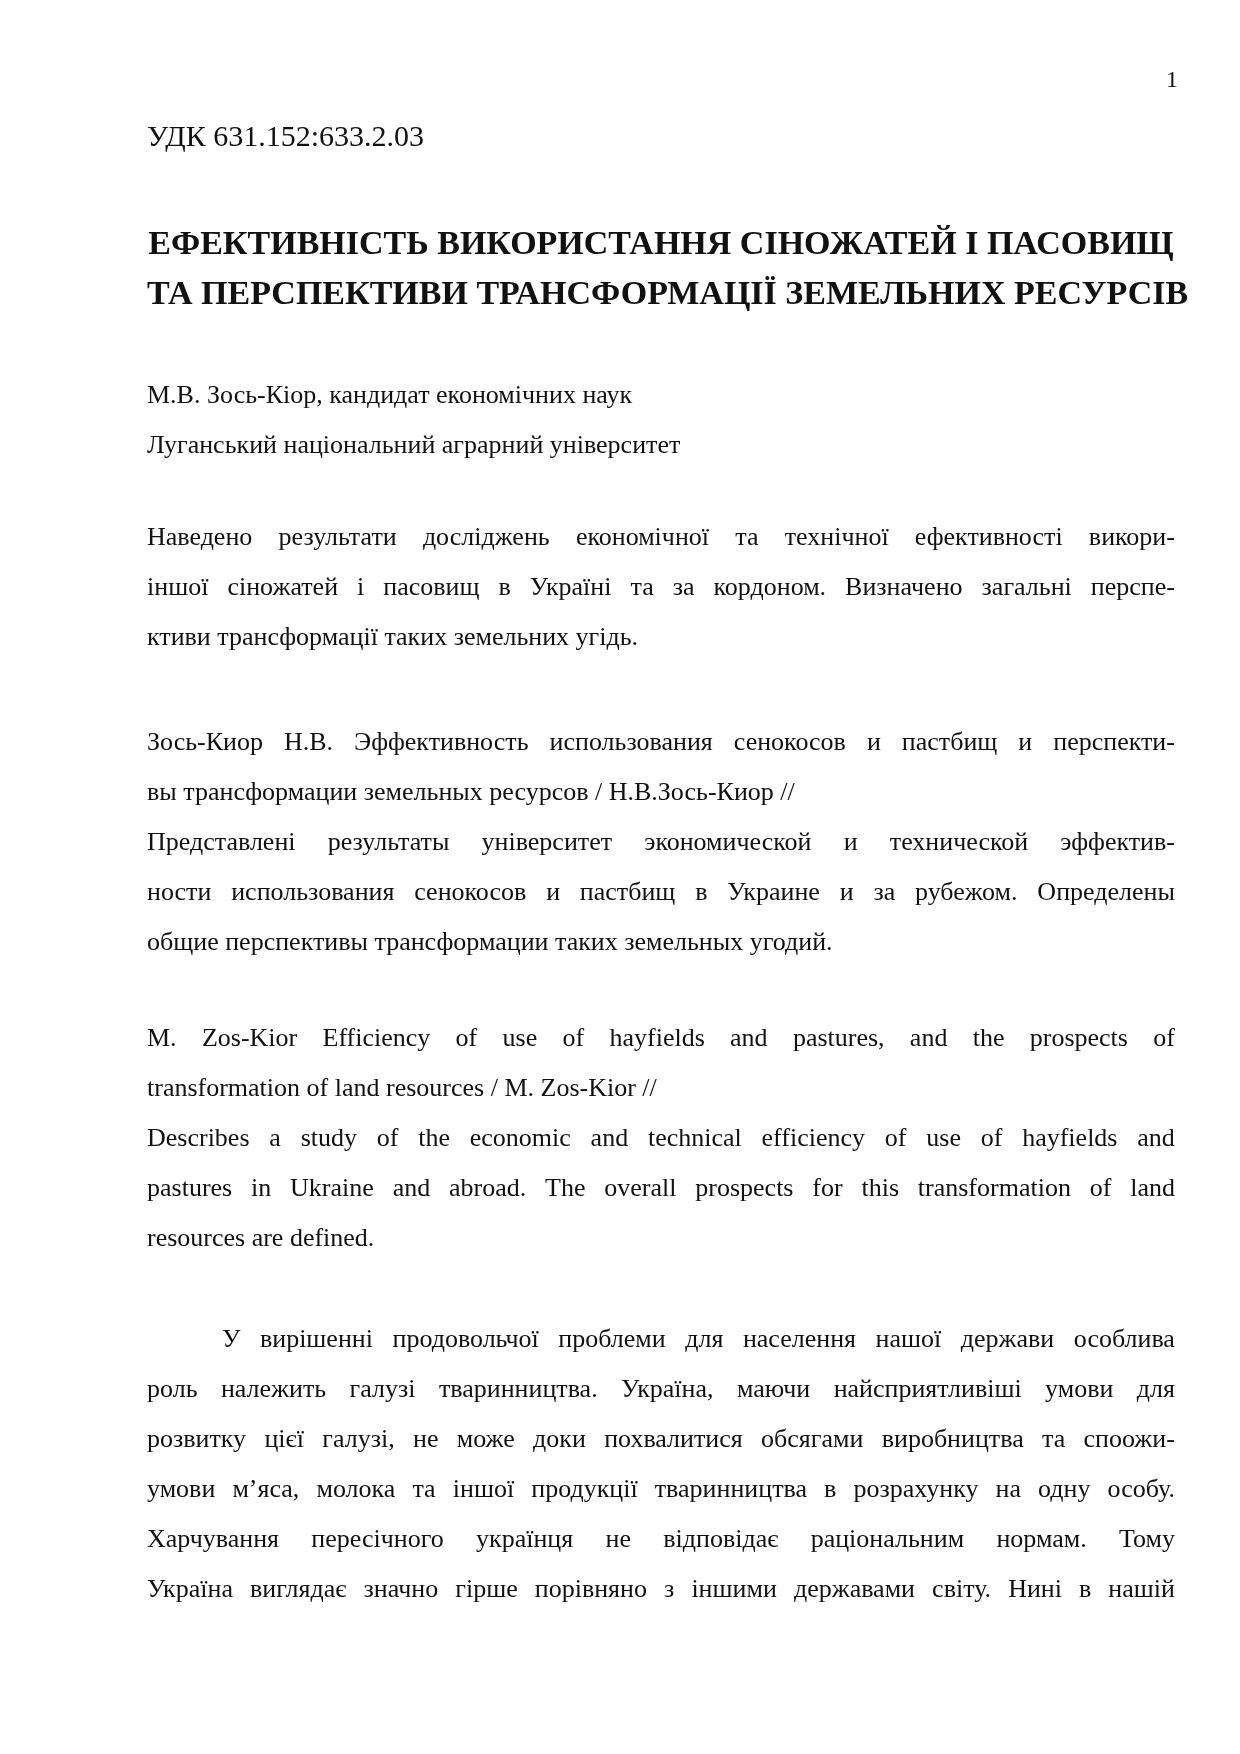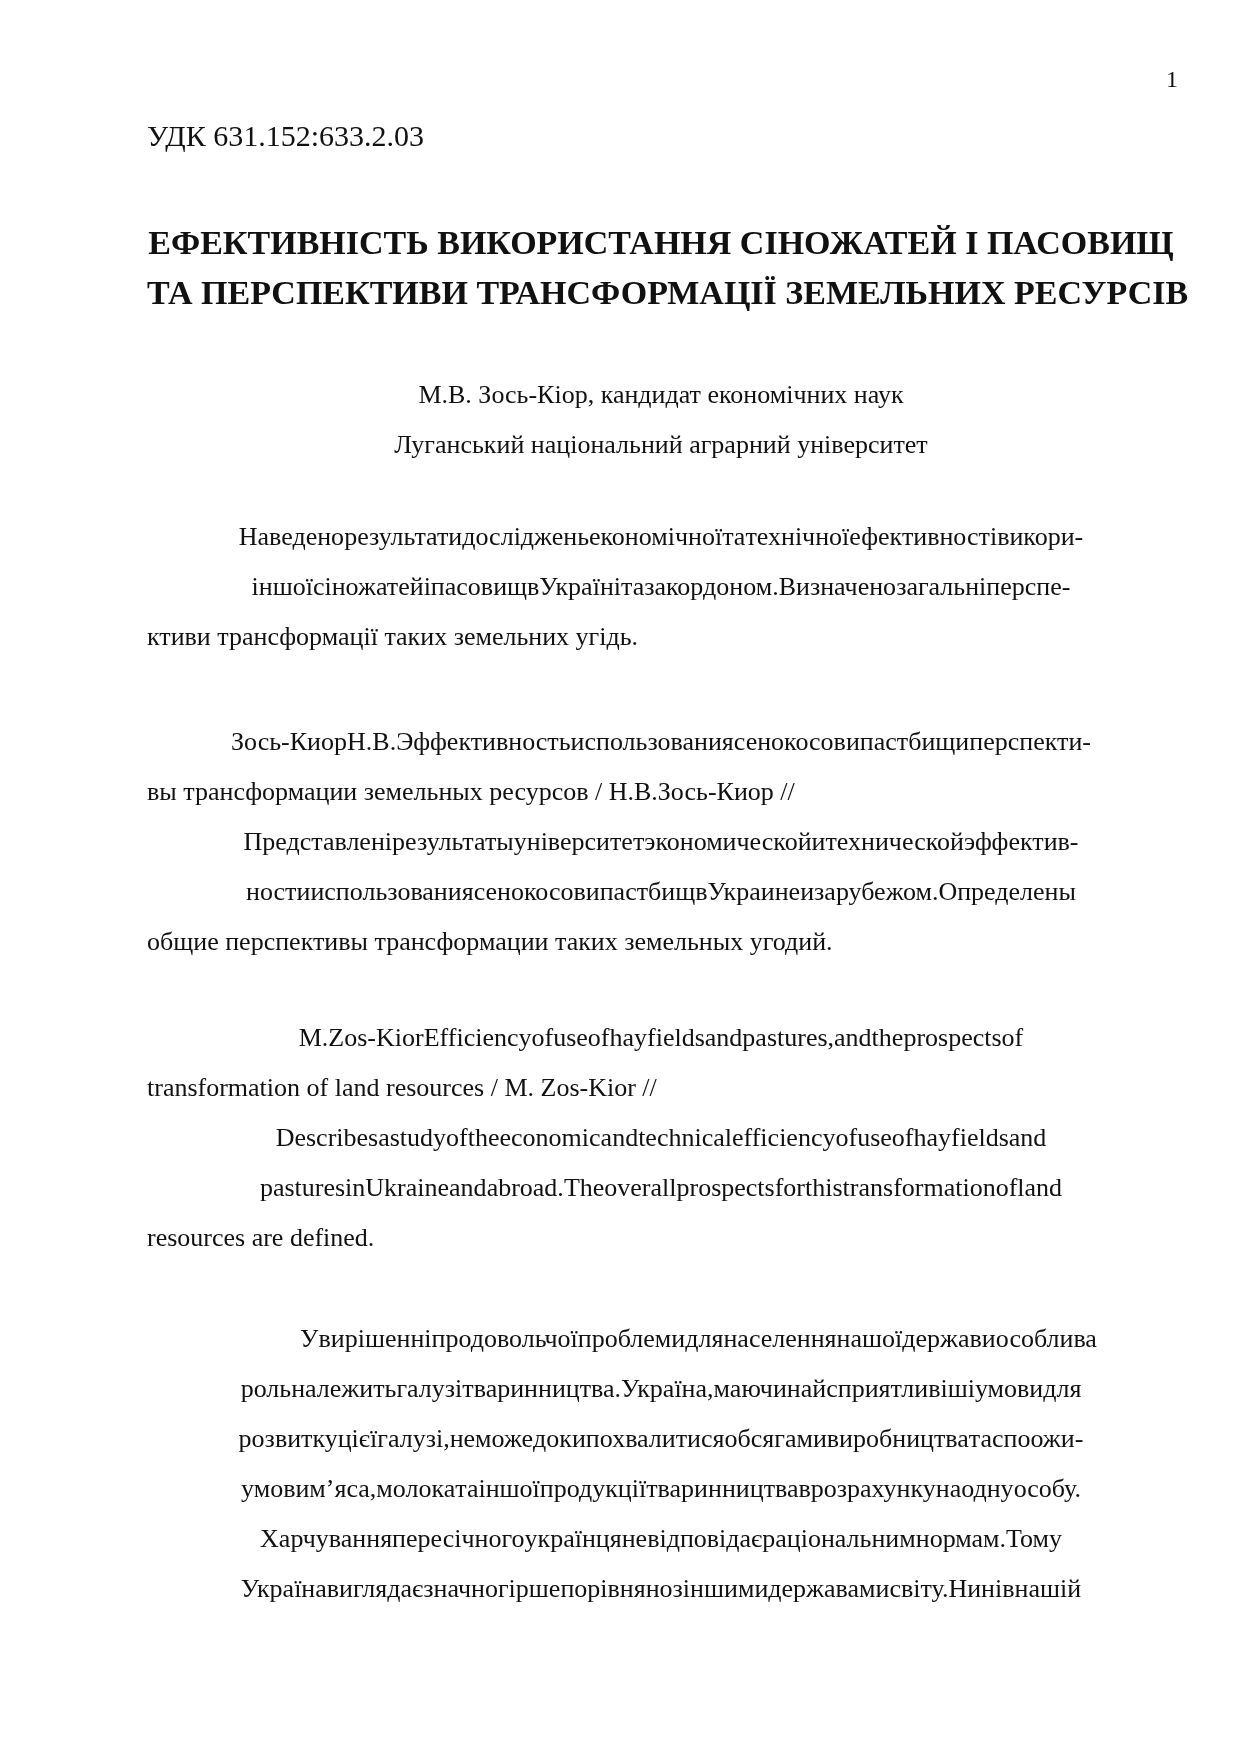--- a/index.html
+++ b/index.html
@@ -16,38 +16,38 @@
     position: absolute; top: 120px; left: 147px;
     font-size: 30px; line-height: 32px;
   }
   .title {
     position: absolute; top: 218px; left: 147px; width: 1028px;
     text-align: center; font-weight: bold; font-size: 34px; line-height: 50px;
   }
   .title .t-line { display: block; white-space: nowrap; }
   .author-block {
     position: absolute; top: 370px; left: 147px; width: 1028px;
-    text-align: center; font-size: 26px; line-height: 50px;
+    text-align: left; font-size: 26px; line-height: 50px;
   }
   .author-block div { white-space: nowrap; }
   .block {
     position: absolute; left: 147px; width: 1028px;
     font-size: 26px; line-height: 50px;
   }
   .line {
     display: block; white-space: nowrap; text-align: justify;
     text-align-last: justify; height: 50px; overflow: visible;
   }
   .line.last { text-align: center; text-align-last: left; }
   #abstract-uk { top: 512px; }
   #abstract-ru { top: 717px; }
   #abstract-en { top: 1013px; }
   #body-text { top: 1314px; }
   
-  .line.j { display: flex; justify-content: center; }
+  .line.j { display: flex; justify-content: space-between; }
   .line.j span.w { display: inline-block; }
 </style>
 </head>
 <body>
 
 <div>
 
   <div class="page-number">1</div>
 
   <div class="udk">УДК 631.152:633.2.03</div>

